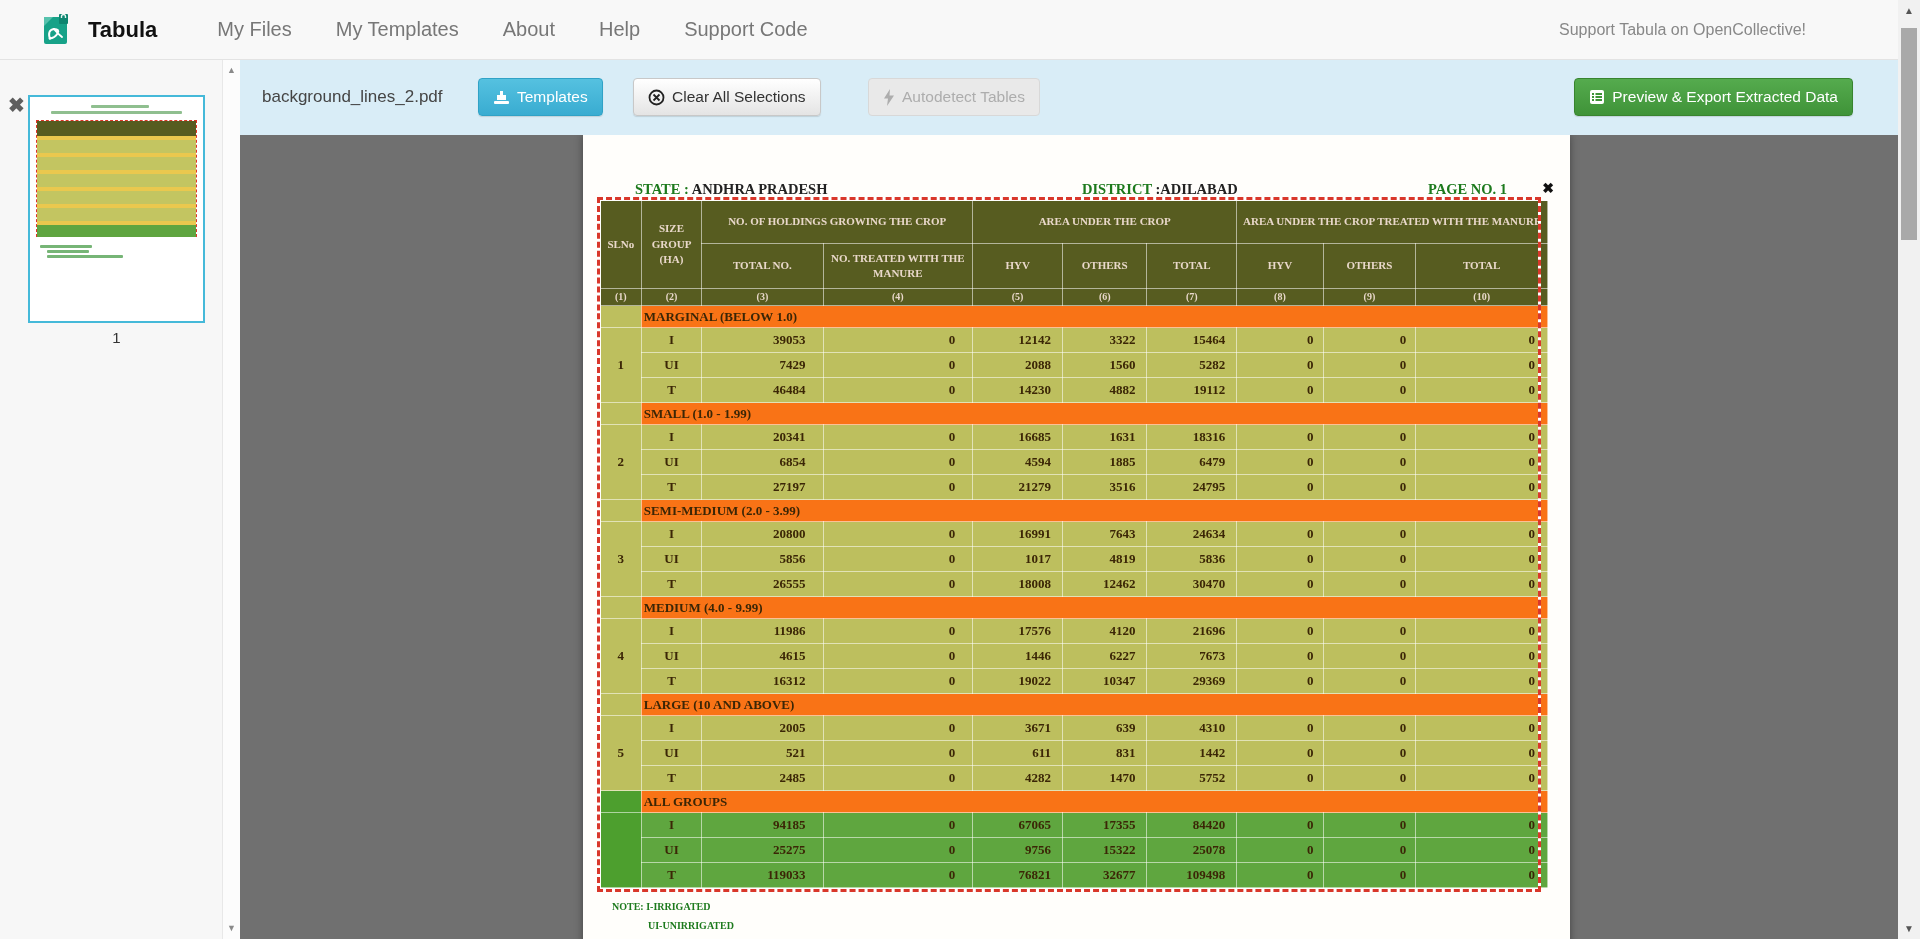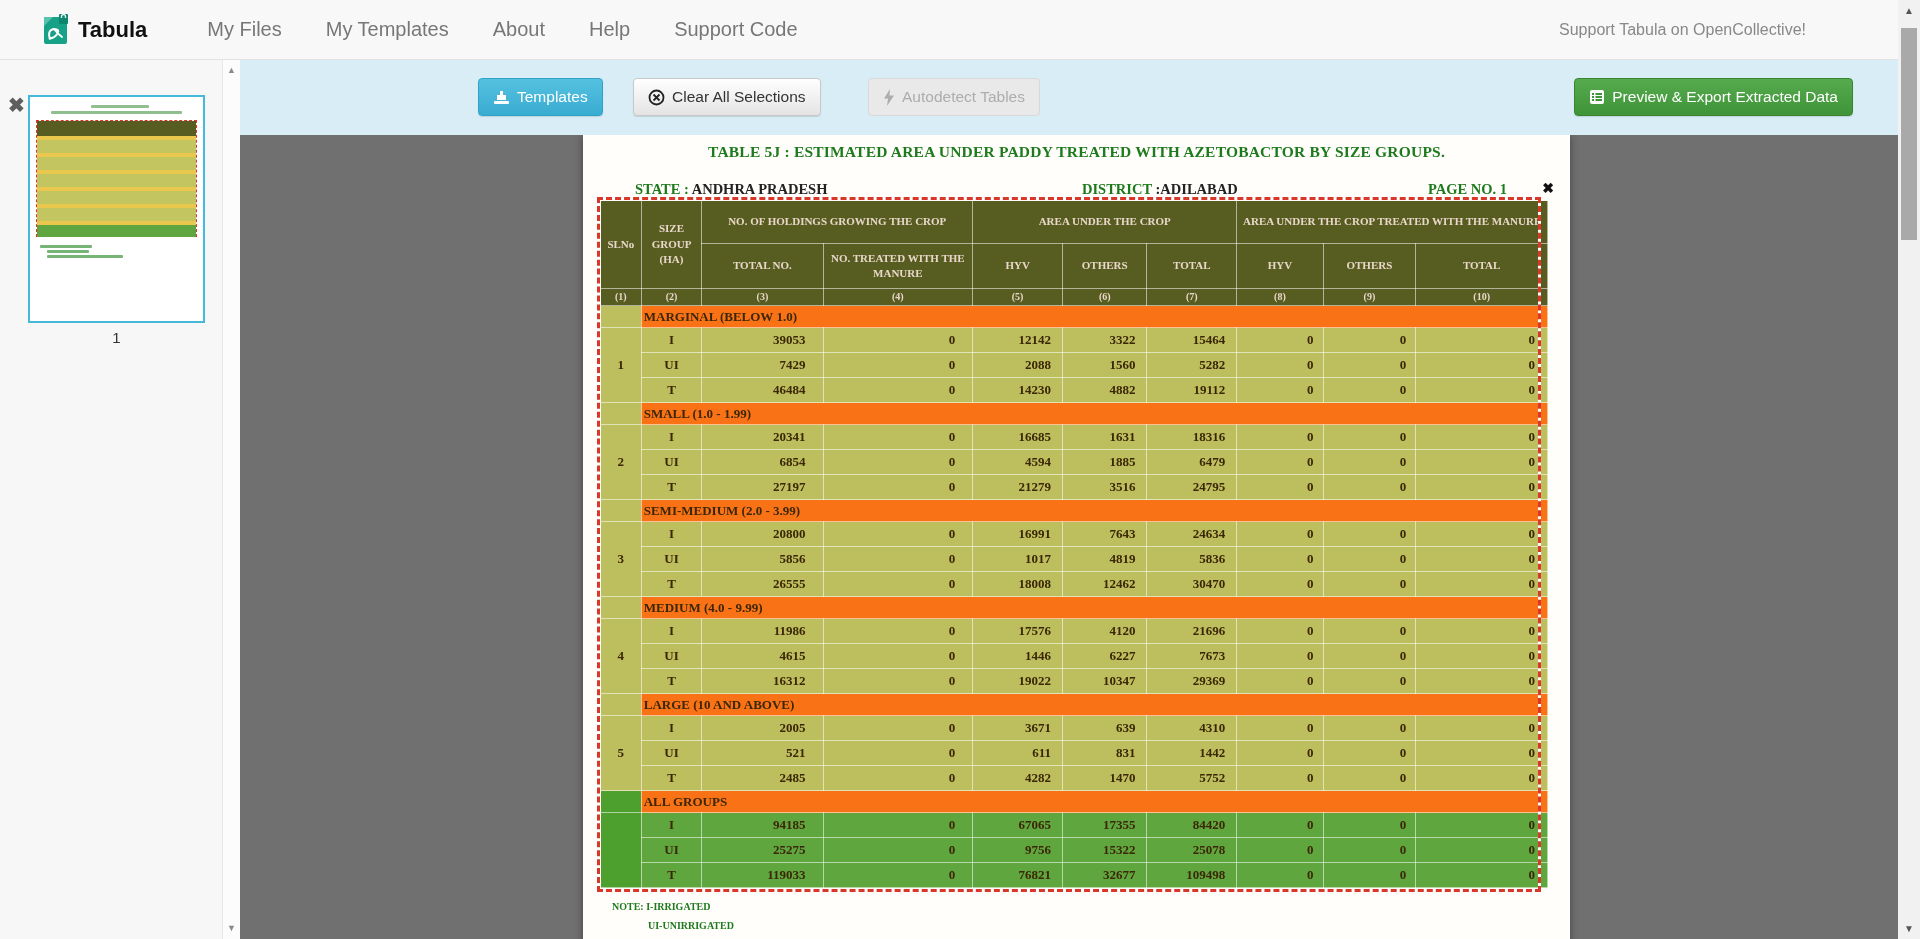--- a/index.html
+++ b/index.html
@@ -2,21 +2,21 @@
 <html><head>
 <meta charset="utf-8">
 <style>
   html,body{margin:0;padding:0;background:#555;}
   .app{position:relative;width:1920px;height:939px;background:#fff;overflow:hidden;
        font-family:"Liberation Sans",sans-serif;}
 
   
   .navbar{position:absolute;left:0;top:0;width:1898px;height:59px;background:#f8f8f8;
           border-bottom:1px solid #e3e3e3;display:flex;align-items:center;z-index:3;}
-  .brand{display:flex;align-items:center;margin-left:42px;gap:8px;}
+  .brand{display:flex;align-items:center;margin-left:42px;gap:18px;}
   .brand-name{font-size:22px;font-weight:bold;color:#111;}
   .nav-links{display:flex;align-items:center;margin-left:38px;gap:0;}
   .nav-link{padding:0 22px;font-size:20px;color:#777;cursor:pointer;}
   .nav-support{position:absolute;right:92px;font-size:16px;color:#888;cursor:pointer;}
 
   
   .sidebar{position:absolute;left:0;top:59px;width:240px;bottom:0;background:#f7f7f7;z-index:2;}
   .file-close{position:absolute;left:8px;top:36px;font-size:20px;color:#5e5e5e;font-weight:bold;cursor:pointer;line-height:1;}
   .thumb{position:absolute;left:28px;top:36px;width:177px;height:228px;background:#fff;
          border:2px solid #45b9d9;box-sizing:border-box;cursor:pointer;}
@@ -144,20 +144,21 @@
       <div class="t-line" style="left:10%;top:158px;width:44%;background:#76b576;"></div>
     </div>
     <div class="page-num">1</div>
     <div class="side-scroll">
       <span class="scroll-arrow" style="top:6px;">▲</span>
       <span class="scroll-arrow" style="bottom:6px;">▼</span>
     </div>
   </aside>
 
   <section class="toolbar">
+    <span class="filename">background_lines_2.pdf</span>
 
     <div class="btn btn-templates">
       <span>
         <svg class="icon-svg" width="17" height="15" viewBox="0 0 17 15">
           <rect x="1" y="11" width="15" height="3" rx="1" fill="#fff"></rect>
           <rect x="4" y="5" width="9" height="5" fill="#fff"></rect>
           <rect x="7" y="1" width="3" height="4" fill="#fff"></rect>
         </svg>
       </span>
       <span>Templates</span>
@@ -193,21 +194,20 @@
           <rect x="3" y="10" width="2" height="2" fill="#3f9338"></rect>
           <rect x="6.5" y="10" width="6.5" height="2" fill="#3f9338"></rect>
         </svg>
       </span>
       <span>Preview &amp; Export Extracted Data</span>
     </div>
   </section>
 
   <section class="main">
     <div class="page">
-      <div class="doc-title">TABLE 5J : ESTIMATED AREA UNDER PADDY  TREATED WITH AZETOBACTOR BY SIZE GROUPS.</div>
 
       <div class="meta m-state">
         <span class="g">STATE :</span>
         <span>ANDHRA PRADESH</span>
       </div>
       <div class="meta m-district">
         <span class="g">DISTRICT</span>
         <span>:ADILABAD</span>
       </div>
       <div class="meta m-pageno">PAGE NO. 1</div>

